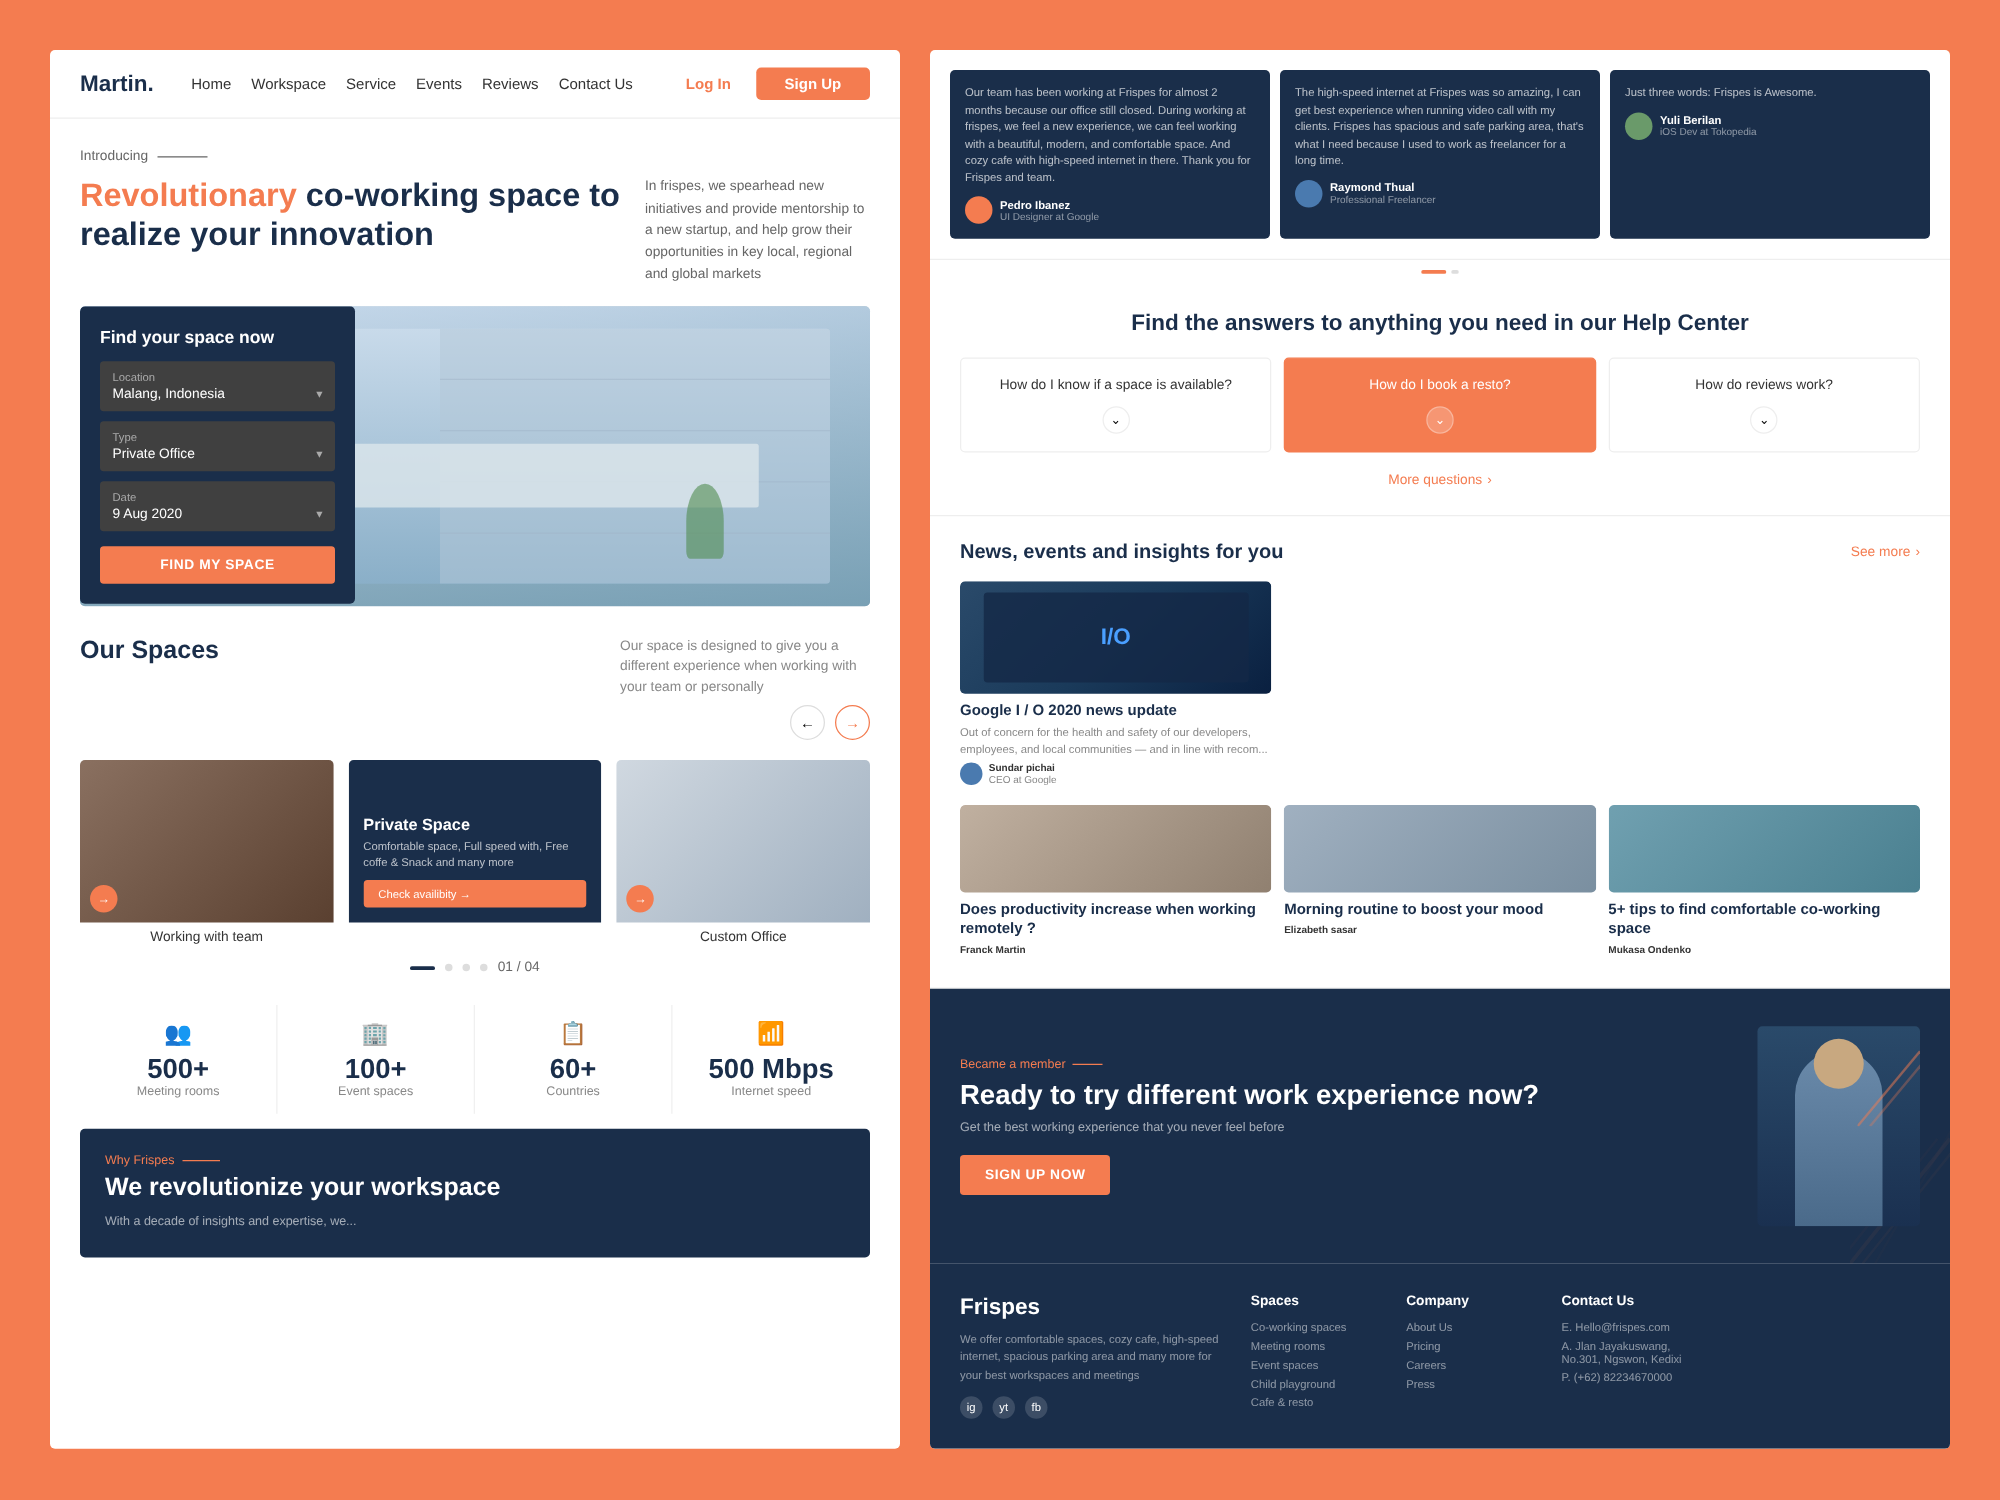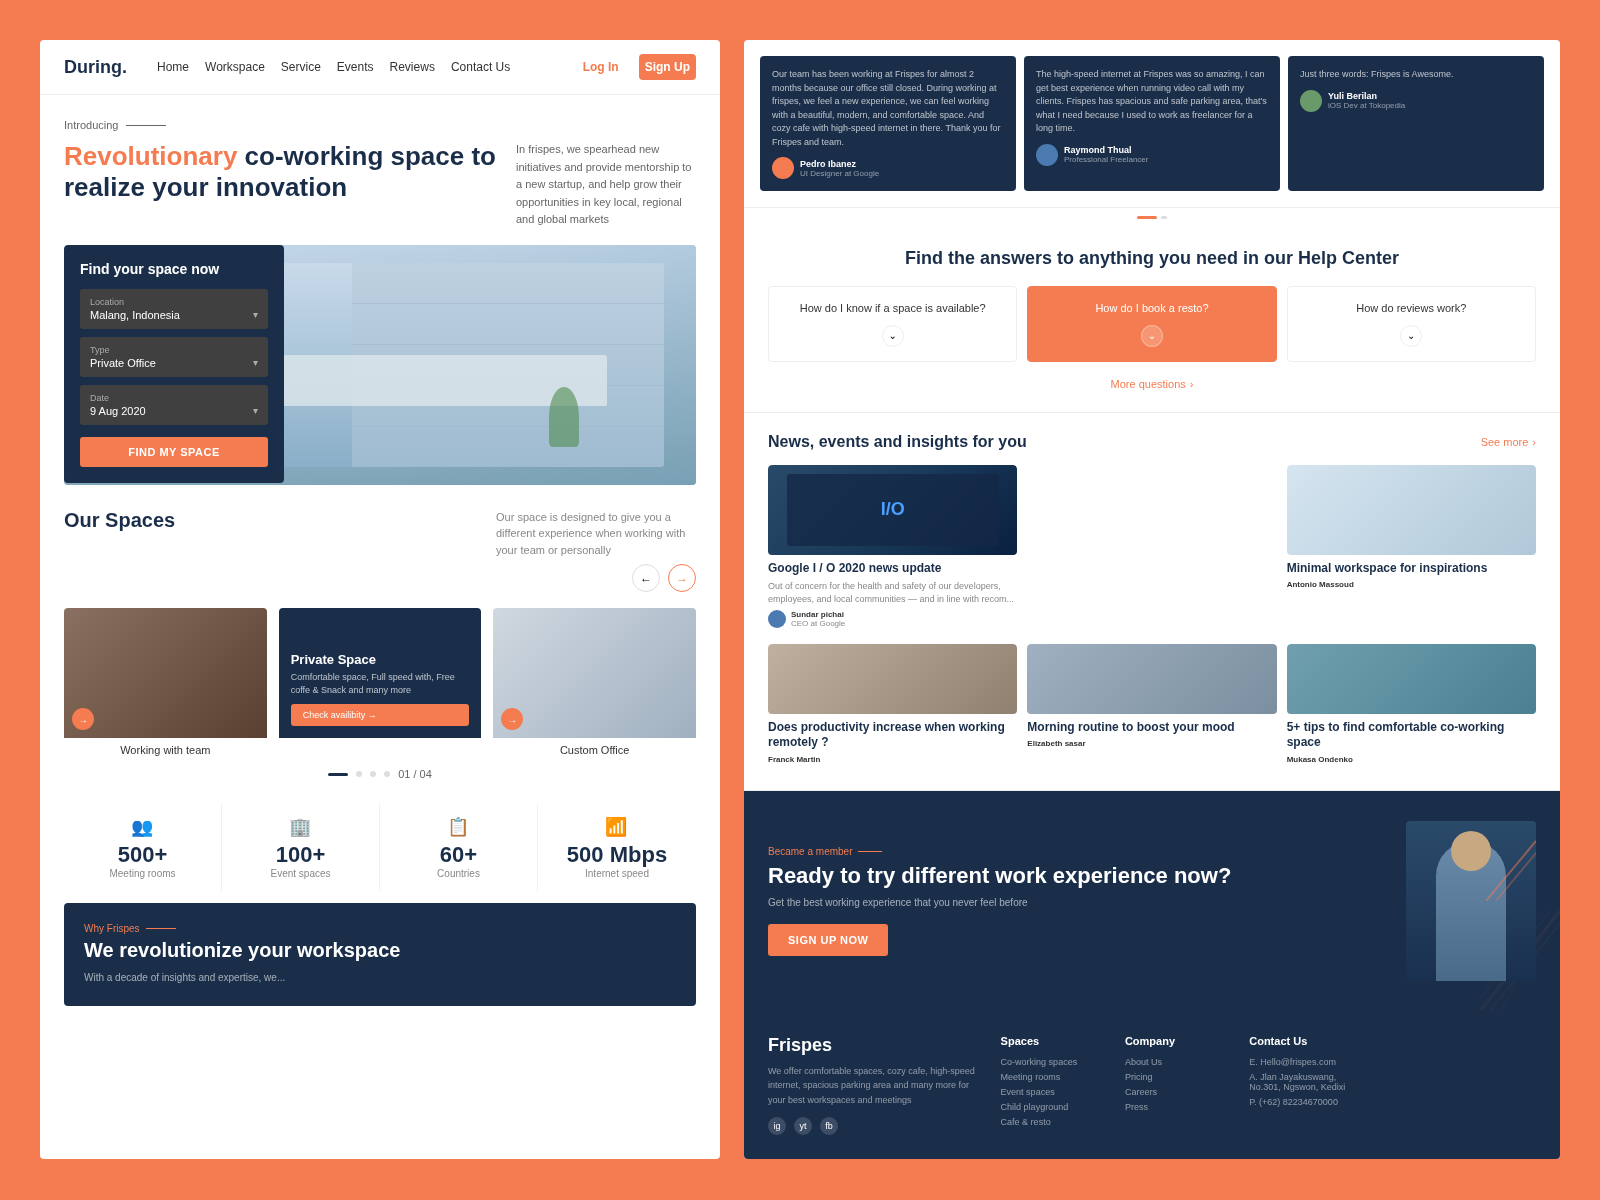--- a/index.html
+++ b/index.html
@@ -58,21 +58,21 @@
       cursor: pointer;
       font-weight: 600;
     }
     .nav-btn-signup {
       font-size: 12px;
       color: #fff;
       background: #F47C50;
       border: none;
       cursor: pointer;
       font-weight: 600;
-      padding: 6px 6px;
+      padding: 6px 23px;
       border-radius: 4px;
     }
     
     .hero-section {
       padding: 24px 24px 0;
       position: relative;
     }
     .introducing-label {
       font-size: 11px;
       color: #666;
@@ -556,21 +556,21 @@
     .footer-contact-item { font-size: 9px; color: rgba(255,255,255,0.5); margin-bottom: 5px; display: flex; align-items: flex-start; gap: 4px; }
   </style>
 </head>
 <body>
 
 <div class="page-wrapper">
 
   <div class="left-panel">
 
     <nav class="navbar">
-      <div class="logo">During.</div>
+      <div class="logo">Martin.</div>
       <div class="nav-links">
         <a>Home</a>
         <a>Workspace</a>
         <a>Service</a>
         <a>Events</a>
         <a>Reviews</a>
         <a>Contact Us</a>
       </div>
       <button class="nav-btn-login">Log In</button>
       <button class="nav-btn-signup">Sign Up</button>
@@ -792,29 +792,20 @@
                 <div class="author-info-role">CEO at Google</div>
               </div>
             </div>
           </div>
         </div>
 
         <div class="news-card" style="display:flex;flex-direction:column;gap:8px;">
           
         </div>
 
-        <div class="news-card">
-          <div class="news-card-img news-img-3" style="height:90px;border-radius:4px;background:linear-gradient(135deg,#d5e5f0 0%,#b0c8d8 100%);"></div>
-          <div class="news-card-content">
-            <h3 class="news-card-title">Minimal workspace for inspirations</h3>
-            <div class="news-card-author">
-              <div class="author-info-name">Antonio Massoud</div>
-            </div>
-          </div>
-        </div>
       </div>
       <div class="news-grid-bottom">
 
         <div class="news-card">
           <div class="news-card-img news-img-4" style="height:70px;border-radius:4px;"></div>
           <div class="news-card-content">
             <h3 class="news-card-title">Does productivity increase when working remotely ?</h3>
             <div class="news-card-author">
               <div class="author-info-name">Franck Martin</div>
             </div>

